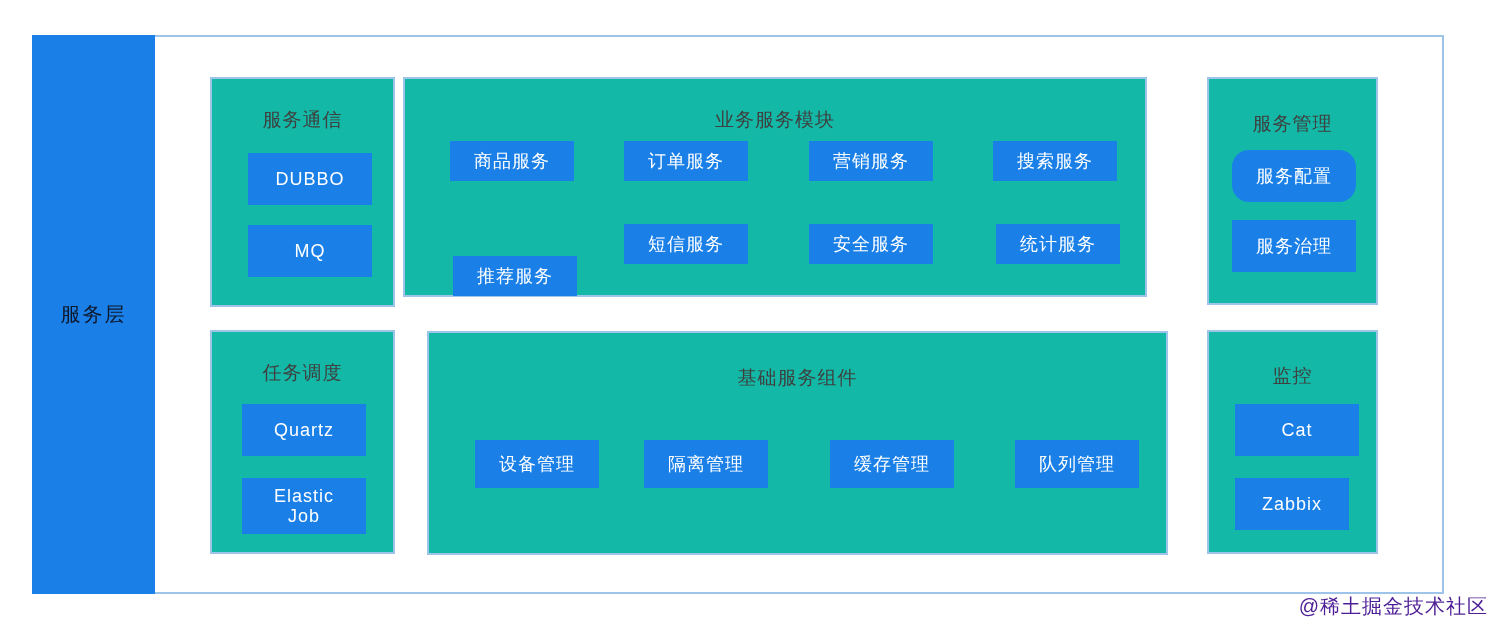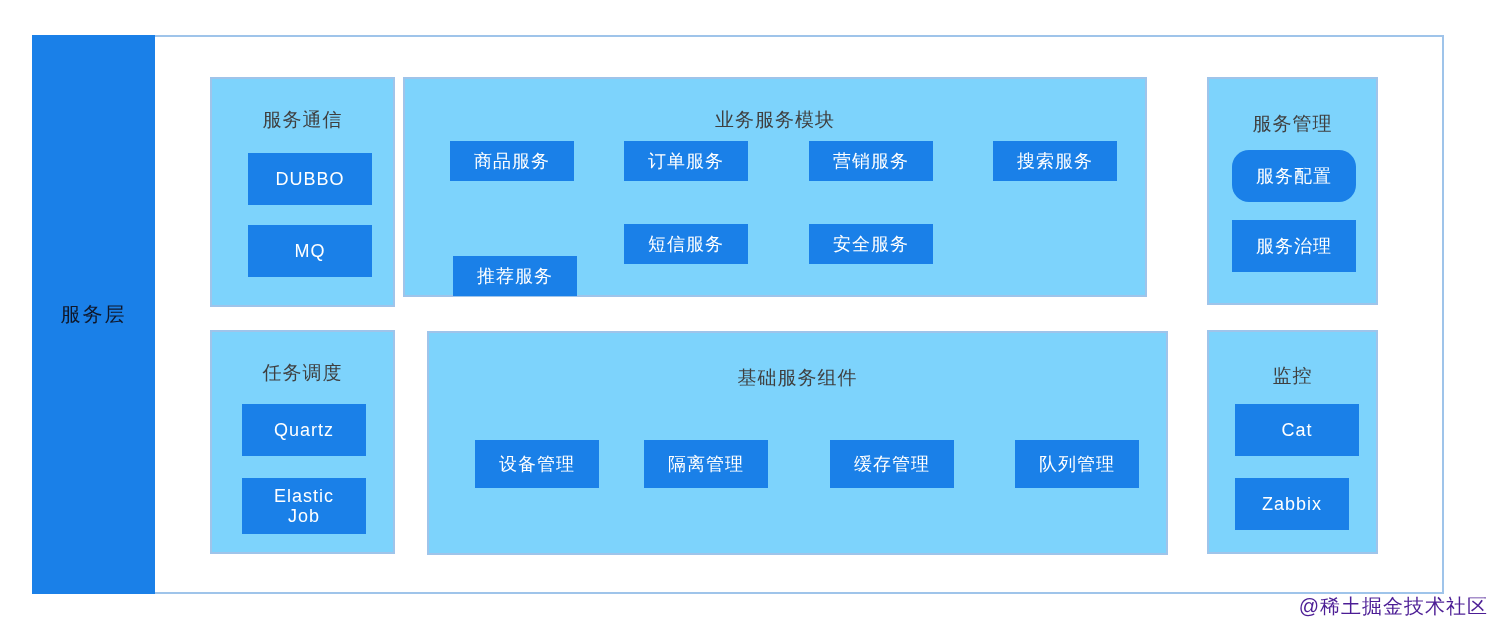--- a/index.html
+++ b/index.html
@@ -45,21 +45,21 @@
     letter-spacing: 2px;
     font-weight: 400;
     white-space: nowrap;
   }
 
   
   .panel {
     position: absolute;
     box-sizing: border-box;
     border: 2px solid #9fc4ea;
-    background: #7dd3fc;
+    background: #14b8a6;
   }
   .panel-title {
     position: absolute;
     left: 0;
     right: 0;
     text-align: center;
     color: #3f3f3f;
     font-size: 19px;
     letter-spacing: 1px;
     white-space: nowrap;
@@ -129,20 +129,21 @@
   <div class="panel-title" style="top:28px;">业务服务模块</div>
 
   <div class="chip" style="left:45px;  top:62px; width:124px; height:40px;">商品服务</div>
   <div class="chip" style="left:219px; top:62px; width:124px; height:40px;">订单服务</div>
   <div class="chip" style="left:404px; top:62px; width:124px; height:40px;">营销服务</div>
   <div class="chip" style="left:588px; top:62px; width:124px; height:40px;">搜索服务</div>
 
   <div class="chip" style="left:48px;  top:145px; width:124px; height:40px;margin-top:32px;">推荐服务</div>
   <div class="chip" style="left:219px; top:145px; width:124px; height:40px;">短信服务</div>
   <div class="chip" style="left:404px; top:145px; width:124px; height:40px;">安全服务</div>
+  <div class="chip" style="left:591px; top:145px; width:124px; height:40px;">统计服务</div>
 </div>
 
 <div class="panel" id="panel-basic">
   <div class="panel-title" style="top:32px;">基础服务组件</div>
 
   <div class="chip" style="left:46px;  top:107px; width:124px; height:48px;">设备管理</div>
   <div class="chip" style="left:215px; top:107px; width:124px; height:48px;">隔离管理</div>
   <div class="chip" style="left:401px; top:107px; width:124px; height:48px;">缓存管理</div>
   <div class="chip" style="left:586px; top:107px; width:124px; height:48px;">队列管理</div>
 </div>

